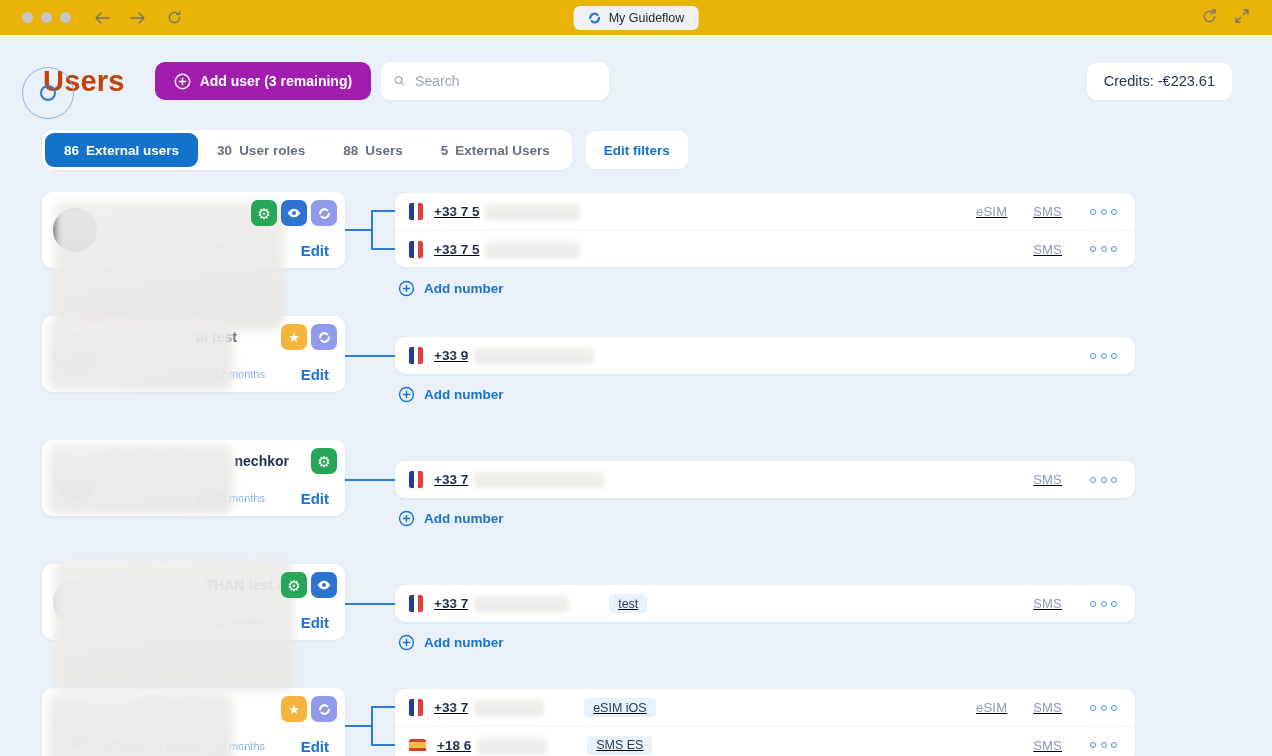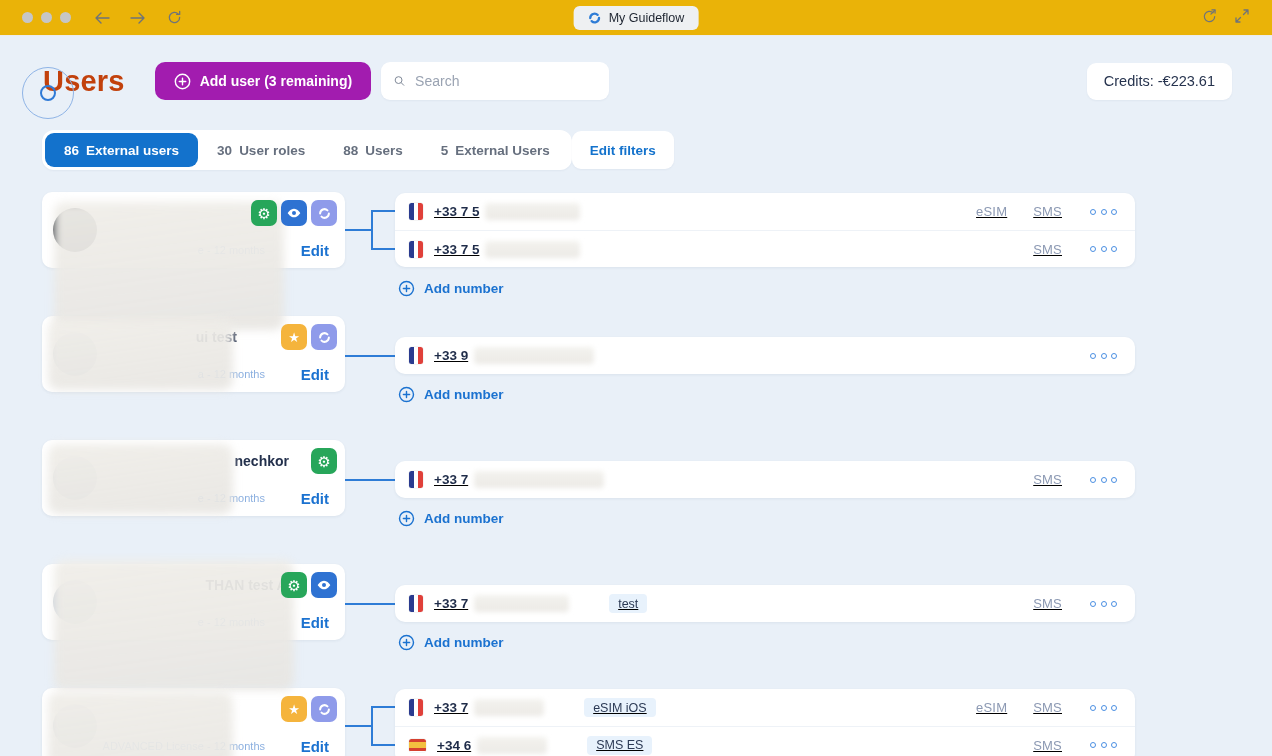--- a/index.html
+++ b/index.html
@@ -40,21 +40,21 @@
     align-items:center; padding:0 17px; font-size:14.5px; color:#26334e;
     box-shadow:0 1px 2px rgba(30,50,90,.05); }
 
   .tabsrow { display:flex; align-items:center; margin:30px 0 0 42px; }
   .tabswrap { background:#fff; border-radius:12px; height:40px; display:flex; align-items:center;
     padding:0 3px; box-shadow:0 1px 2px rgba(30,50,90,.05); }
   .tab { height:34px; display:flex; align-items:center; gap:7px; padding:0 19px; border-radius:9px;
     font-size:13.5px; color:#666f7e; cursor:pointer; white-space:nowrap; }
   .tab .cnt, .tab .lbl { font-weight:600; }
   .tab.active { background:#1372cc; color:#fff; }
-  .editfilters { height:38px; background:#fff; border-radius:9px; border:none;
+  .editfilters { margin-left:14px; height:38px; background:#fff; border-radius:9px; border:none;
     color:#1372cc; font-size:13.5px; font-weight:600; padding:0 18px; cursor:pointer;
     box-shadow:0 1px 2px rgba(30,50,90,.05); font-family:inherit; }
 
   
   .ulist { position:relative; margin:22px 0 0 42px; }
   .urow { position:relative; height:124px; }
 
   .ucard { position:absolute; left:0; top:0; width:303px; height:76px; background:#fff;
     border-radius:10px; box-shadow:0 1px 3px rgba(30,50,90,.07); }
   .avatar { position:absolute; left:11px; top:16px; width:44px; height:44px; border-radius:50%;
@@ -462,21 +462,21 @@
                 <i></i>
               </span>
           </span>
         </div>
         <div class="nrow">
           <span class="flag es">
               <i></i>
               <i></i>
               <i></i>
             </span>
-          <span class="numtxt">+34 6</span>
+          <span class="numtxt">+18 6</span>
           <span class="numblur" style="width:70px;"></span>
           <span class="tag">SMS ES</span>
           <span class="rmeta">
             <span class="mlabel">SMS</span>
             <span class="dots">
                 <i></i>
                 <i></i>
                 <i></i>
               </span>
           </span>

